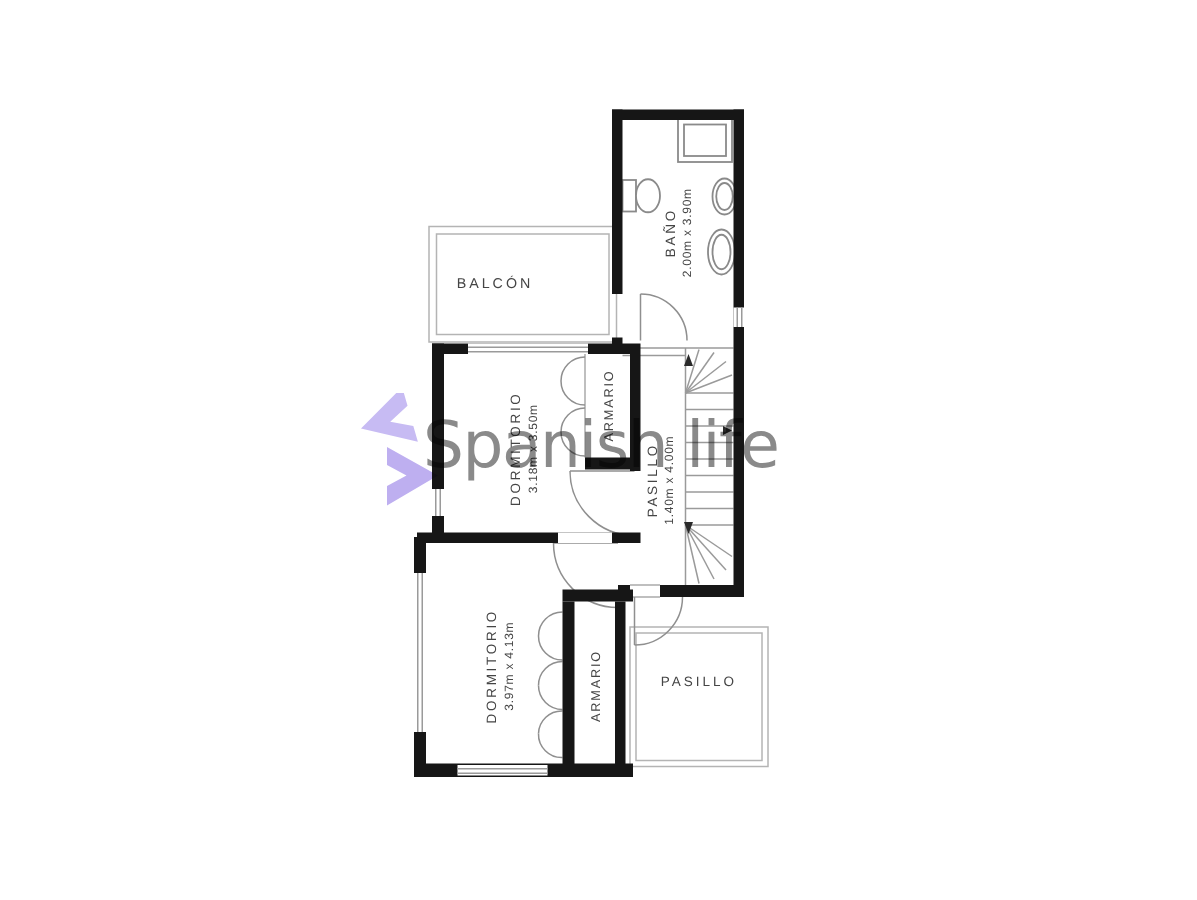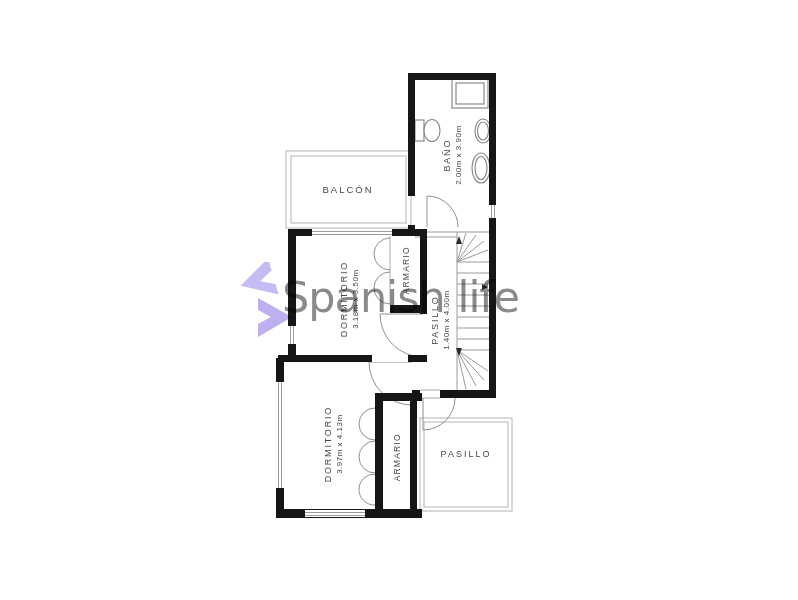--- a/index.html
+++ b/index.html
@@ -171,21 +171,21 @@
       </g>
       <g>
         <rect class="winpunch" x="489" y="205" width="7" height="13"></rect>
         <line class="winline" x1="491.5" y1="205" x2="491.5" y2="218"></line>
         <line class="winline" x1="494.5" y1="205" x2="494.5" y2="218"></line>
       </g>
       <rect class="doorpunch" x="372" y="355" width="36" height="7"></rect>
     </g>
   </svg>
 
-  <div class="label balc-name" style="left:298px;top:184px;width:100px;text-align:center;">BALCÓN</div>
+  <div class="label balc-name" style="left:280px;top:184px;width:100px;text-align:center;">BALCÓN</div>
 
   <div class="label rot" style="left:393px;top:144px;width:120px;">
     <div class="room-name">BAÑO</div>
     <div class="room-dims">2.00m x 3.90m</div>
   </div>
 
   <div class="label rot" style="left:290px;top:288px;width:120px;">
     <div class="room-name">DORMITORIO</div>
     <div class="room-dims">3.18m x 3.50m</div>
   </div>

